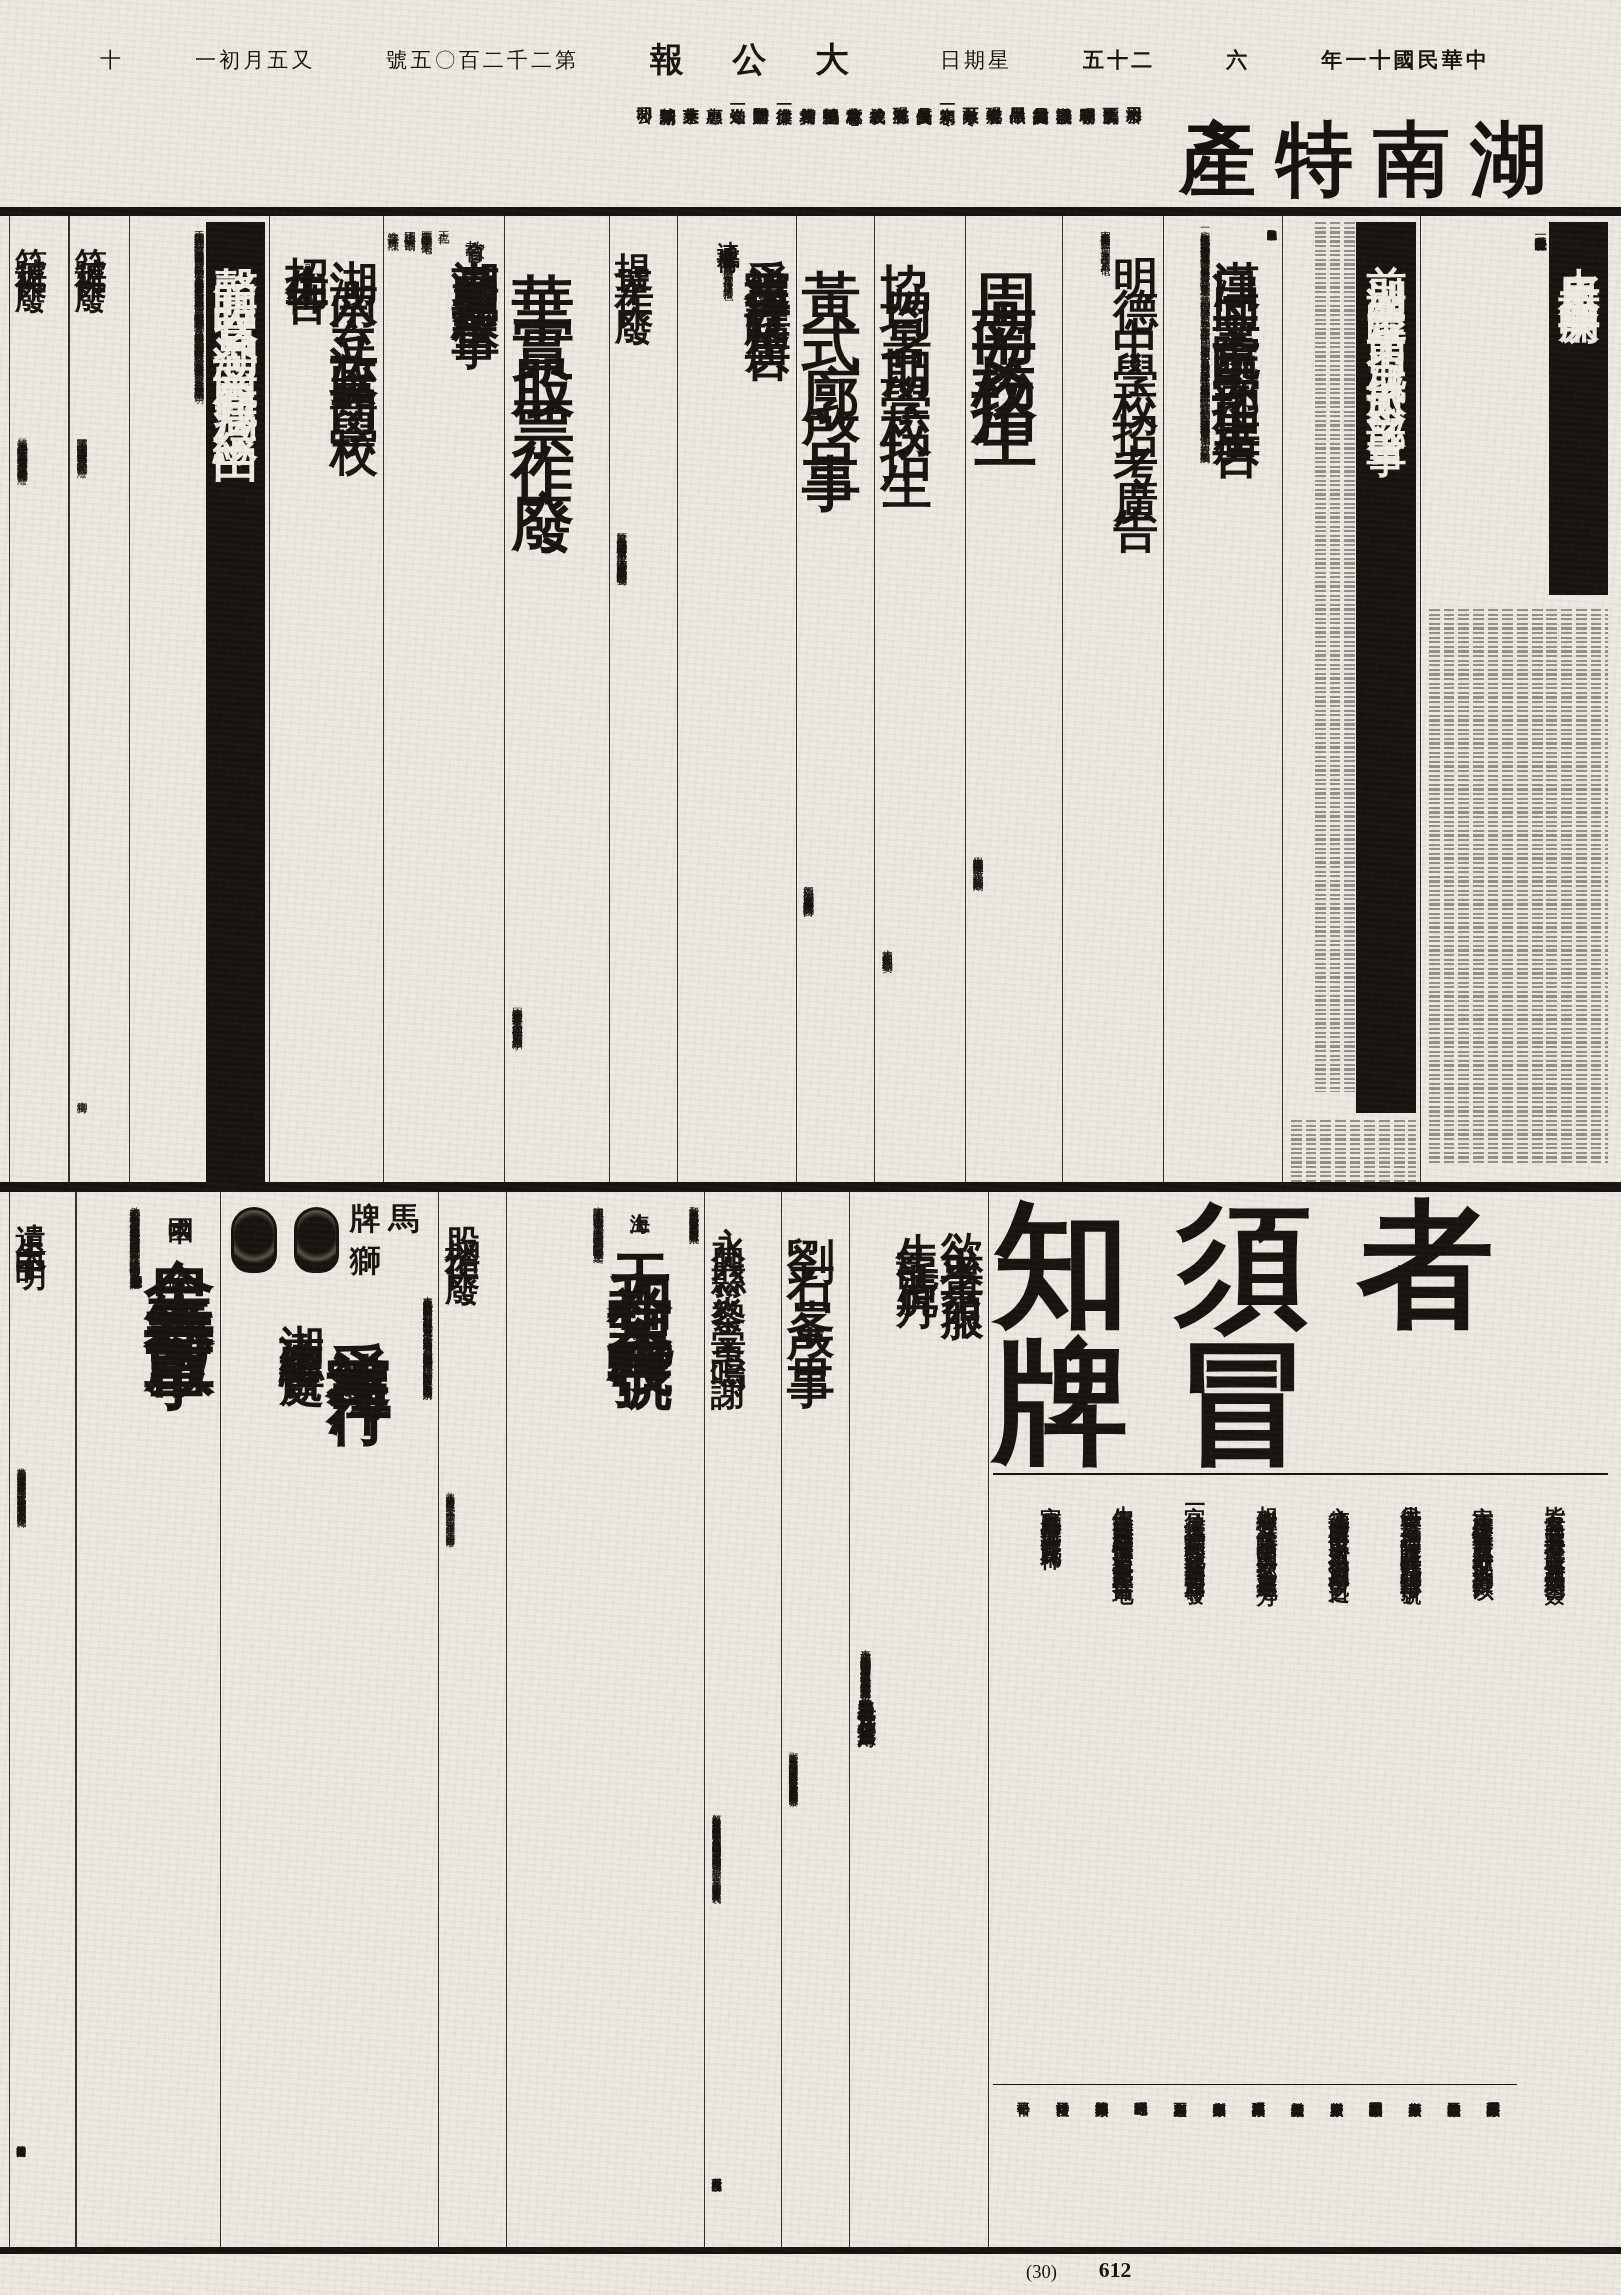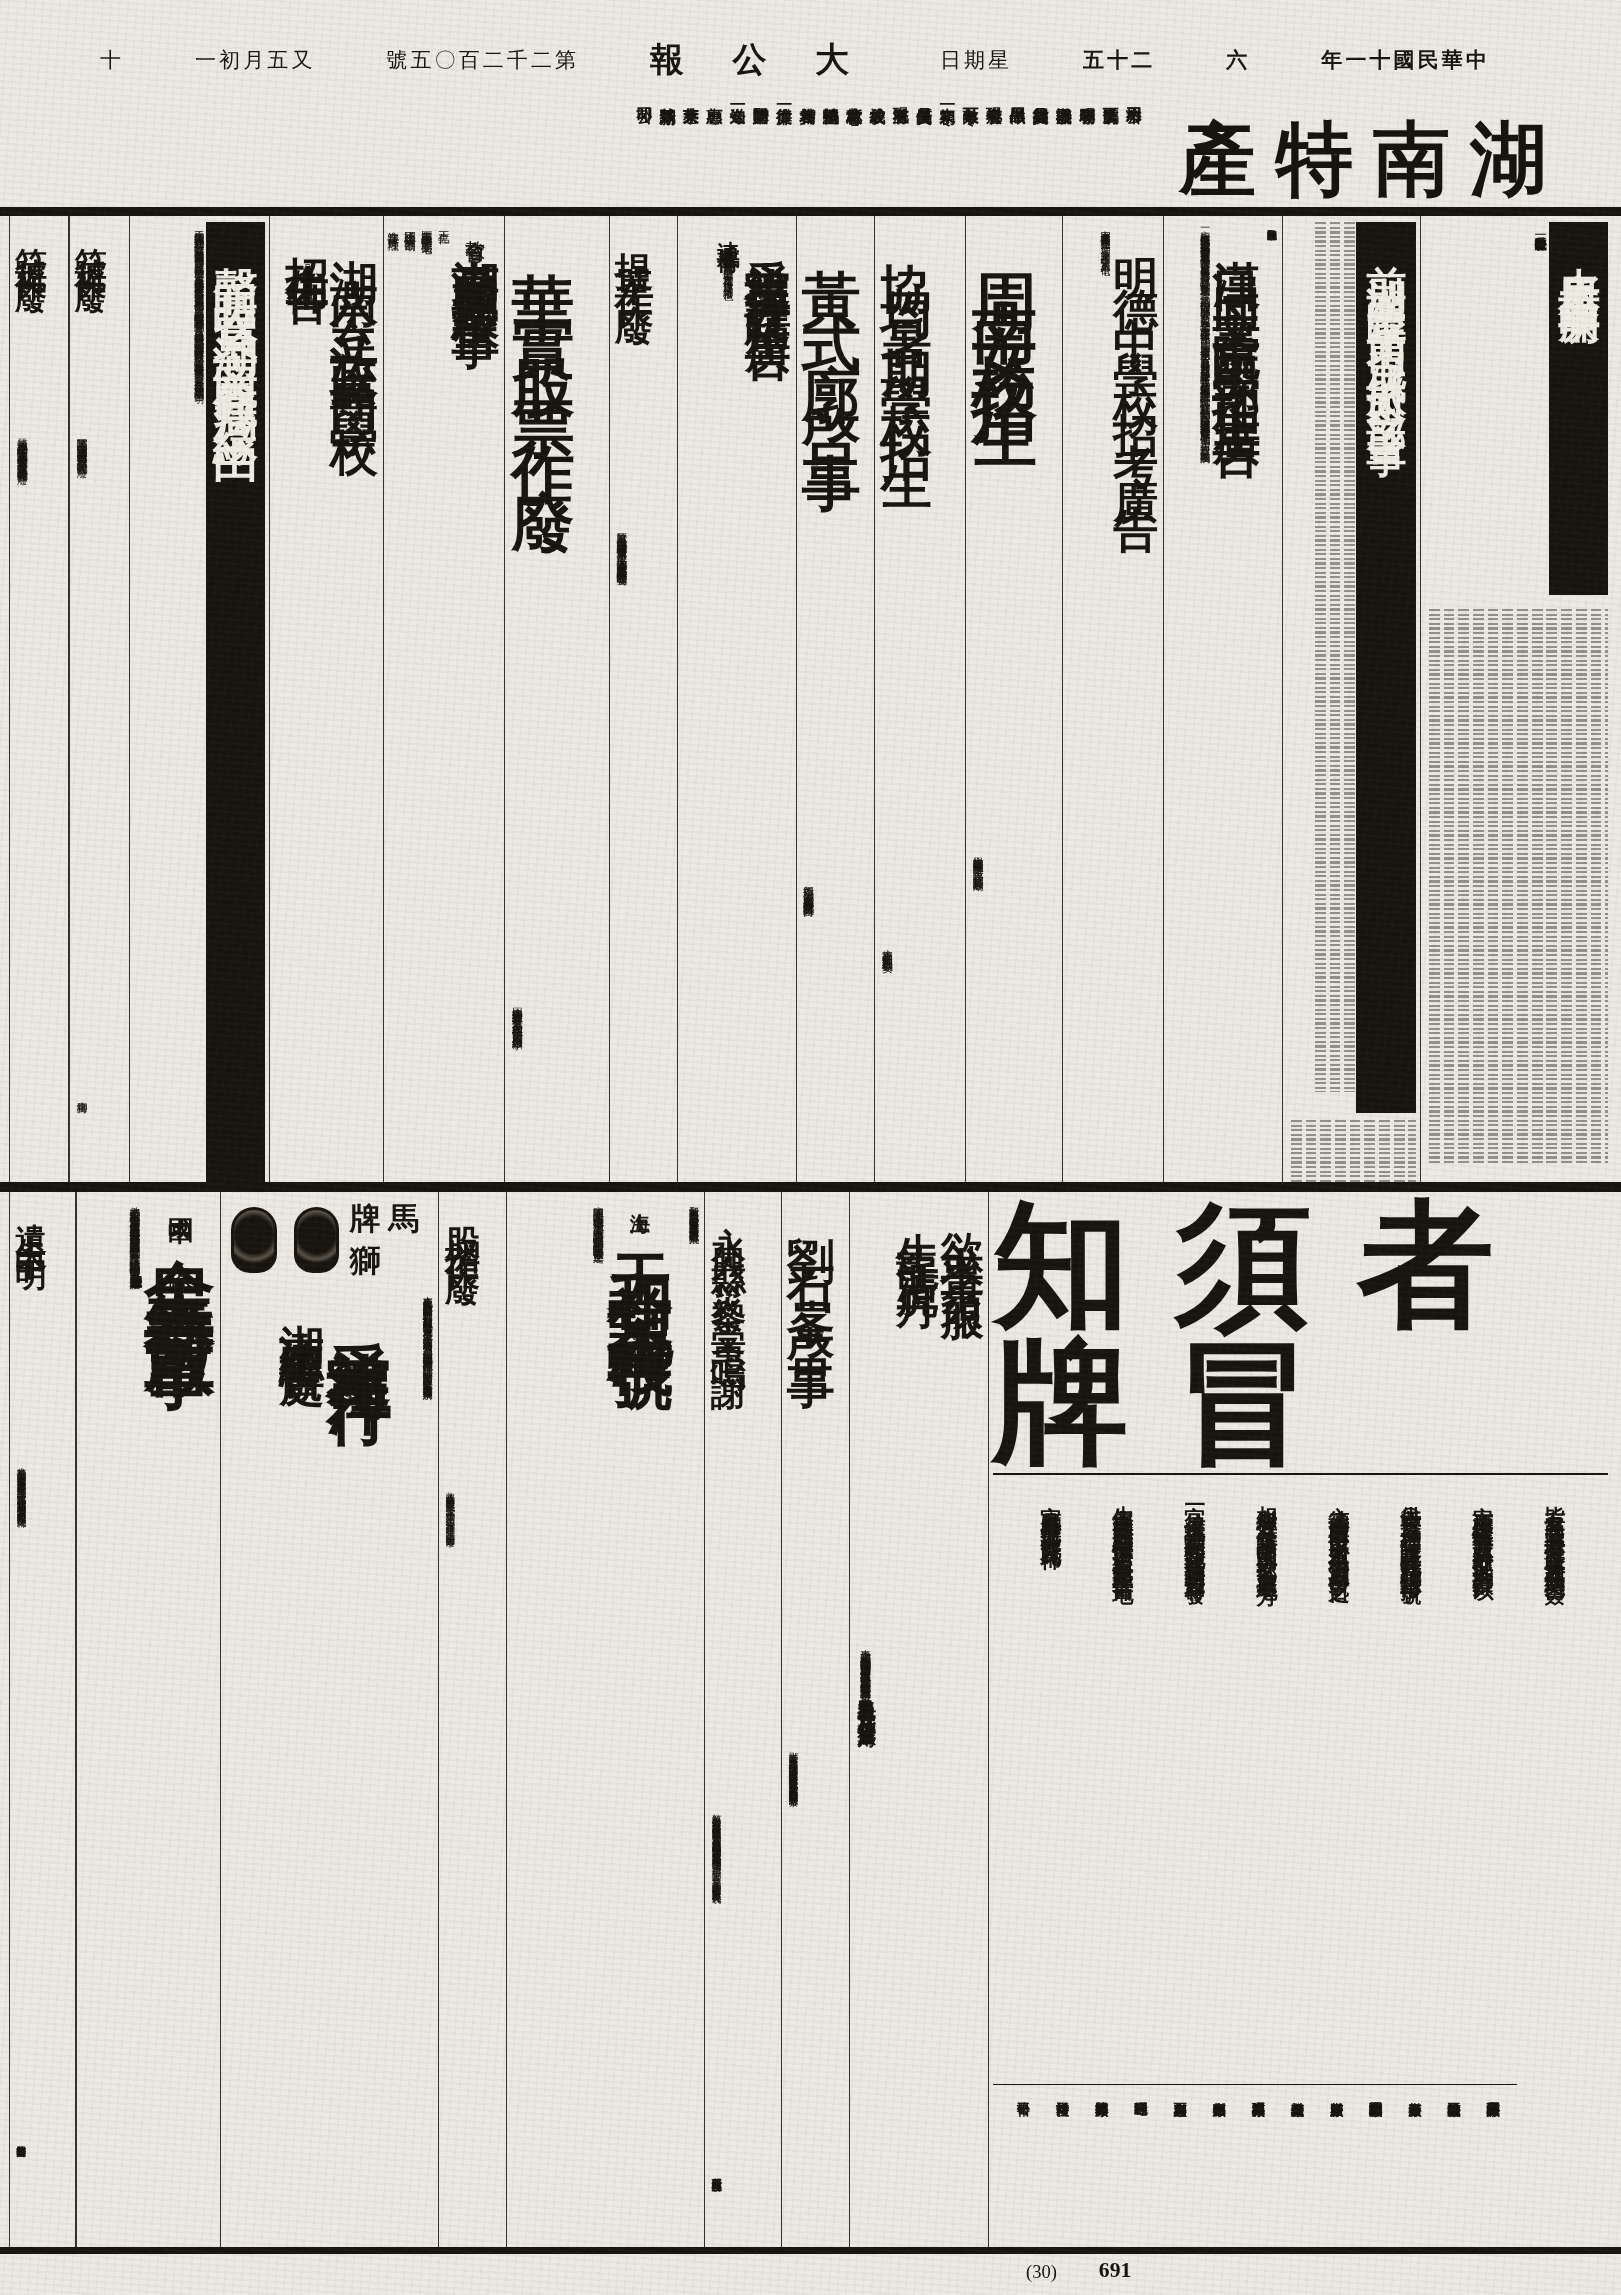--- a/index.html
+++ b/index.html
@@ -322,17 +322,17 @@
 
     <div class="block" style="width:69px;border-right:1.5px solid #35302a;">
       <div class="vt hl" style="height:255px;font-size:32px;letter-spacing:12.3px;">遺失申明</div>
       <div class="vt body-s" style="height:679px;margin-top:7.7px;font-size:9.3px;">本校於二月間向湖南教育經費保管委員會挪移學款當立借約一紙計洋一千元此款現已全數償還惟當時將借約希歸未及銷毀忽然遺失特此申明作廢此佈</div>
       <div class="vt" style="height:77px;font-size:9.3px;font-weight:700;">湖南公立高等專門學校啓</div>
     </div>
   </div>
 
   <div class="footer">
     <span class="fnum">(30)</span>
-    <span class="fpage">691</span>
+    <span class="fpage">612</span>
   </div>
 
 </div>
 
 
 </body></html>

